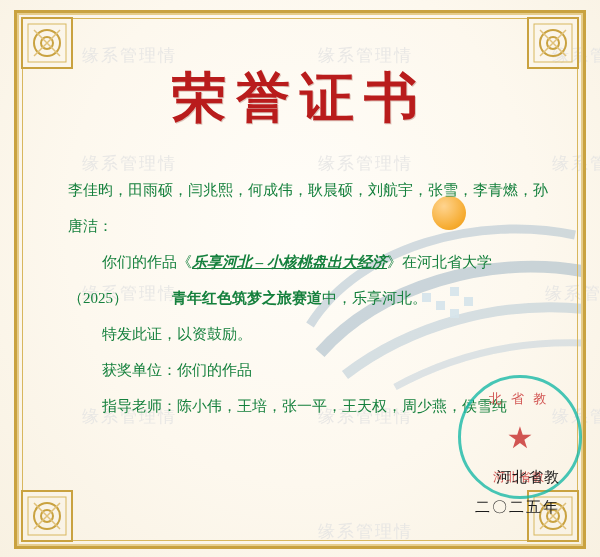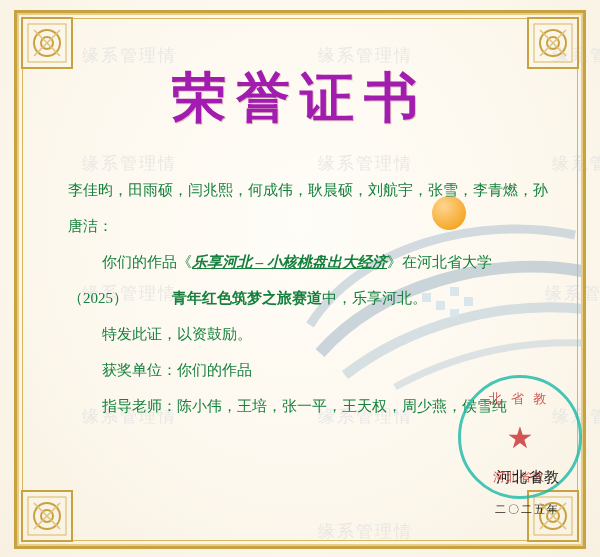--- a/index.html
+++ b/index.html
@@ -102,21 +102,21 @@
   
   .title {
     position: absolute;
     left: 0;
     right: 0;
     top: 62px;
     text-align: center;
     font-size: 54px;
     letter-spacing: 10px;
     font-weight: bold;
-    color: #a21caf;
+    color: #b91c1c;
     font-family: "Liberation Serif", serif;
     text-shadow: 1px 1px 0 rgba(120,30,15,0.25);
   }
 
   
   .body-text {
     position: absolute;
     left: 68px;
     right: 40px;
     top: 172px;
@@ -175,21 +175,21 @@
     right: 40px;
     bottom: 70px;
     font-size: 15px;
     letter-spacing: 1px;
     color: #1b1b1b;
   }
   .date {
     position: absolute;
     right: 40px;
     bottom: 40px;
-    font-size: 11px;
+    font-size: 15px;
     letter-spacing: 2px;
     color: #1b1b1b;
   }
 
   
   .dot-accent {
     position: absolute;
     left: 432px;
     top: 196px;
     width: 34px;

